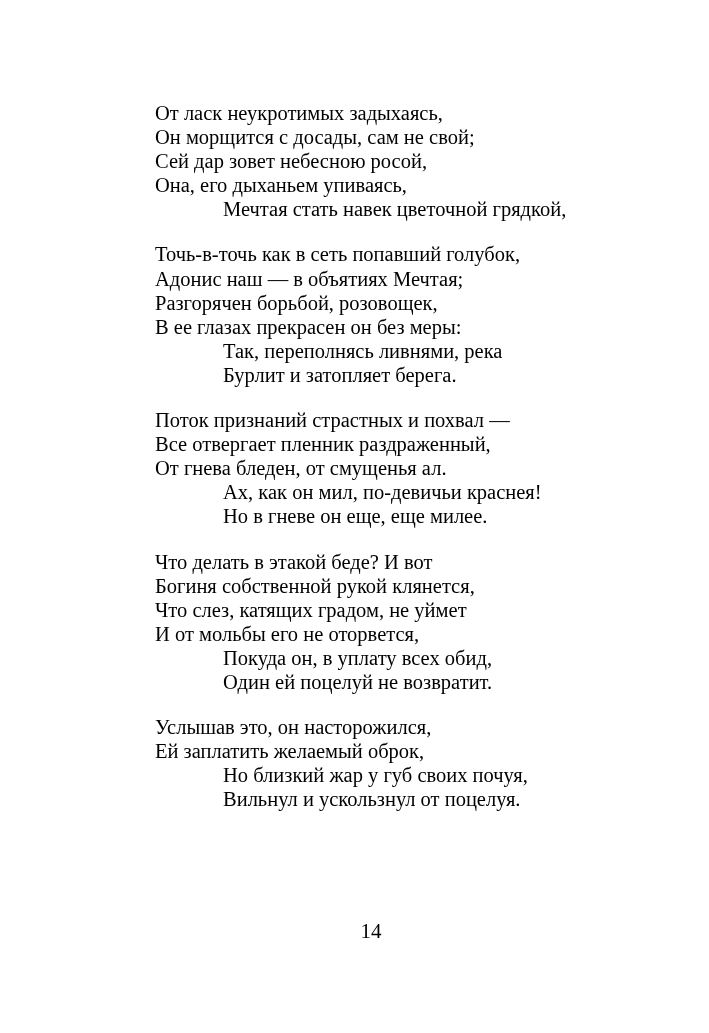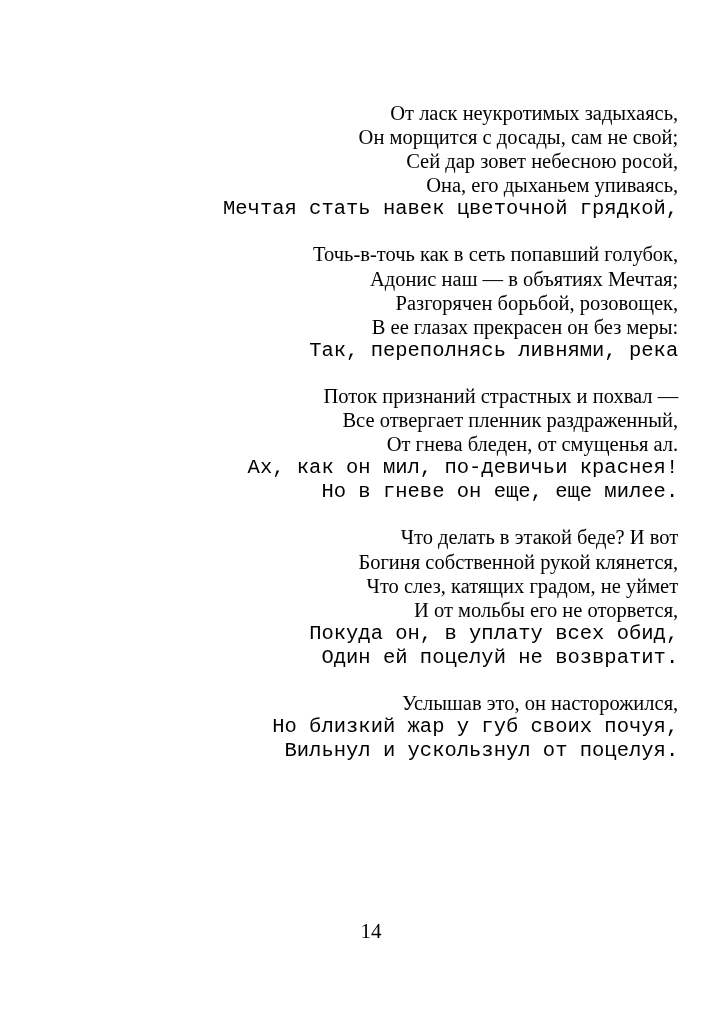--- a/index.html
+++ b/index.html
@@ -22,25 +22,23 @@
     top: 101px;
     font-size: 20.5px;
     line-height: 24.1px;
     white-space: nowrap;
   }
   .stanza {
     margin-bottom: 21px;
   }
   .line {
     padding-left: 0;
-    text-align: right;
   }
   .line.indent {
     padding-left: 68px;
-    font-family: Liberation Mono, monospace;
   }
   .page-number {
     position: absolute;
     top: 919px;
     left: 371px;
     transform: translateX(-50%);
     font-size: 21px;
     line-height: 24px;
     text-align: right;
   }
@@ -56,36 +54,38 @@
         <div class="line">Сей дар зовет небесною росой,</div>
         <div class="line">Она, его дыханьем упиваясь,</div>
         <div class="line indent">Мечтая стать навек цветочной грядкой,</div>
       </div>
       <div class="stanza">
         <div class="line">Точь-в-точь как в сеть попавший голубок,</div>
         <div class="line">Адонис наш — в объятиях Мечтая;</div>
         <div class="line">Разгорячен борьбой, розовощек,</div>
         <div class="line">В ее глазах прекрасен он без меры:</div>
         <div class="line indent">Так, переполнясь ливнями, река</div>
+        <div class="line indent">Бурлит и затопляет берега.</div>
       </div>
       <div class="stanza">
         <div class="line">Поток признаний страстных и похвал —</div>
         <div class="line">Все отвергает пленник раздраженный,</div>
         <div class="line">От гнева бледен, от смущенья ал.</div>
         <div class="line indent">Ах, как он мил, по-девичьи краснея!</div>
         <div class="line indent">Но в гневе он еще, еще милее.</div>
       </div>
       <div class="stanza">
         <div class="line">Что делать в этакой беде? И вот</div>
         <div class="line">Богиня собственной рукой клянется,</div>
         <div class="line">Что слез, катящих градом, не уймет</div>
         <div class="line">И от мольбы его не оторвется,</div>
         <div class="line indent">Покуда он, в уплату всех обид,</div>
         <div class="line indent">Один ей поцелуй не возвратит.</div>
       </div>
       <div class="stanza">
         <div class="line">Услышав это, он насторожился,</div>
+        <div class="line">Ей заплатить желаемый оброк,</div>
         <div class="line indent">Но близкий жар у губ своих почуя,</div>
         <div class="line indent">Вильнул и ускользнул от поцелуя.</div>
       </div>
     </div>
   <div class="page-number">14</div>
 </div>
 
 </body></html>

